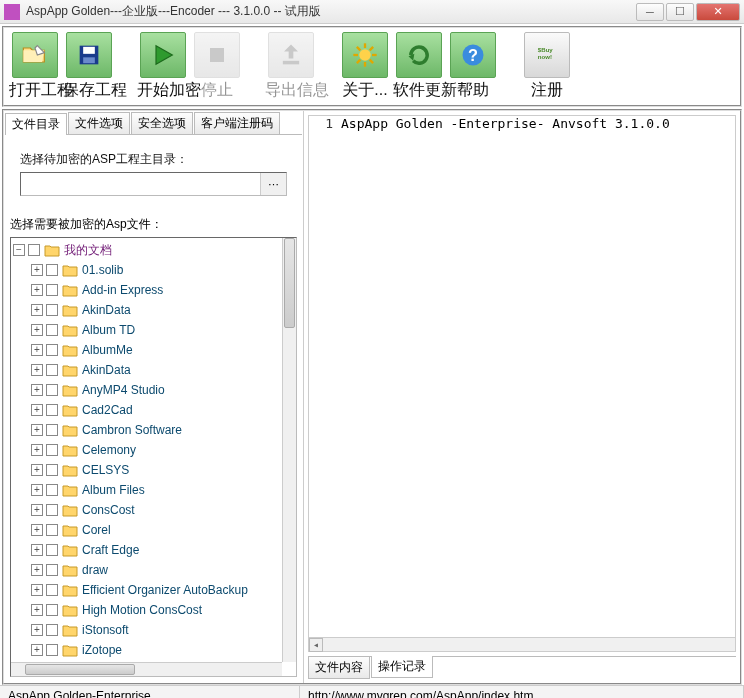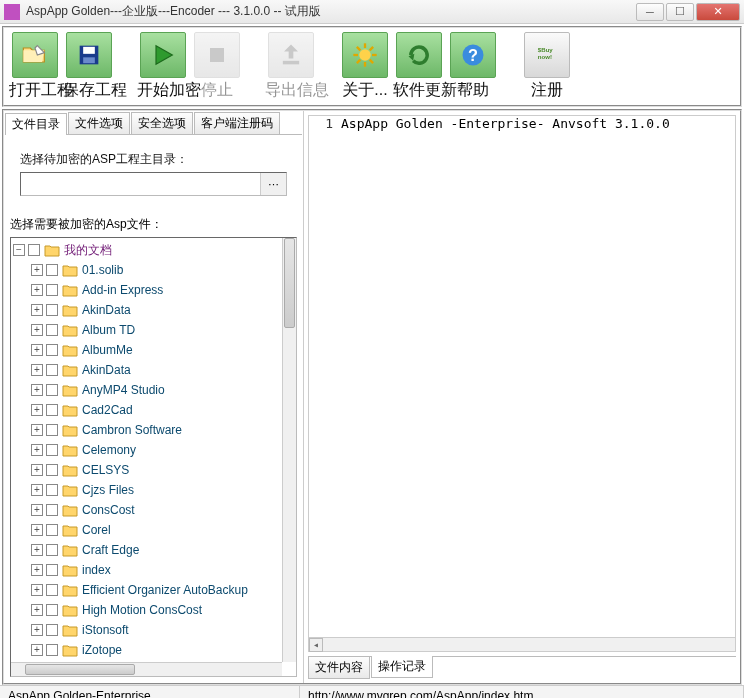--- a/index.html
+++ b/index.html
@@ -302,21 +302,21 @@
                 <path fill="#ffd56b" stroke="#c79a2a" d="M1 3h5l1 1h8v9H1z"></path>
               </svg></span>
             <span class="tree-label">CELSYS</span>
           </div>
           <div class="tree-row child">
             <span class="expander">+</span>
             <span class="checkbox"></span>
             <span class="folder-icon"><svg viewBox="0 0 16 14">
                 <path fill="#ffd56b" stroke="#c79a2a" d="M1 3h5l1 1h8v9H1z"></path>
               </svg></span>
-            <span class="tree-label">Cjzs Files</span>
+            <span class="tree-label">Album Files</span>
           </div>
           <div class="tree-row child">
             <span class="expander">+</span>
             <span class="checkbox"></span>
             <span class="folder-icon"><svg viewBox="0 0 16 14">
                 <path fill="#ffd56b" stroke="#c79a2a" d="M1 3h5l1 1h8v9H1z"></path>
               </svg></span>
             <span class="tree-label">ConsCost</span>
           </div>
           <div class="tree-row child">
@@ -334,21 +334,21 @@
                 <path fill="#ffd56b" stroke="#c79a2a" d="M1 3h5l1 1h8v9H1z"></path>
               </svg></span>
             <span class="tree-label">Craft Edge</span>
           </div>
           <div class="tree-row child">
             <span class="expander">+</span>
             <span class="checkbox"></span>
             <span class="folder-icon"><svg viewBox="0 0 16 14">
                 <path fill="#ffd56b" stroke="#c79a2a" d="M1 3h5l1 1h8v9H1z"></path>
               </svg></span>
-            <span class="tree-label">index</span>
+            <span class="tree-label">draw</span>
           </div>
           <div class="tree-row child">
             <span class="expander">+</span>
             <span class="checkbox"></span>
             <span class="folder-icon"><svg viewBox="0 0 16 14">
                 <path fill="#ffd56b" stroke="#c79a2a" d="M1 3h5l1 1h8v9H1z"></path>
               </svg></span>
             <span class="tree-label">Efficient Organizer AutoBackup</span>
           </div>
           <div class="tree-row child">

